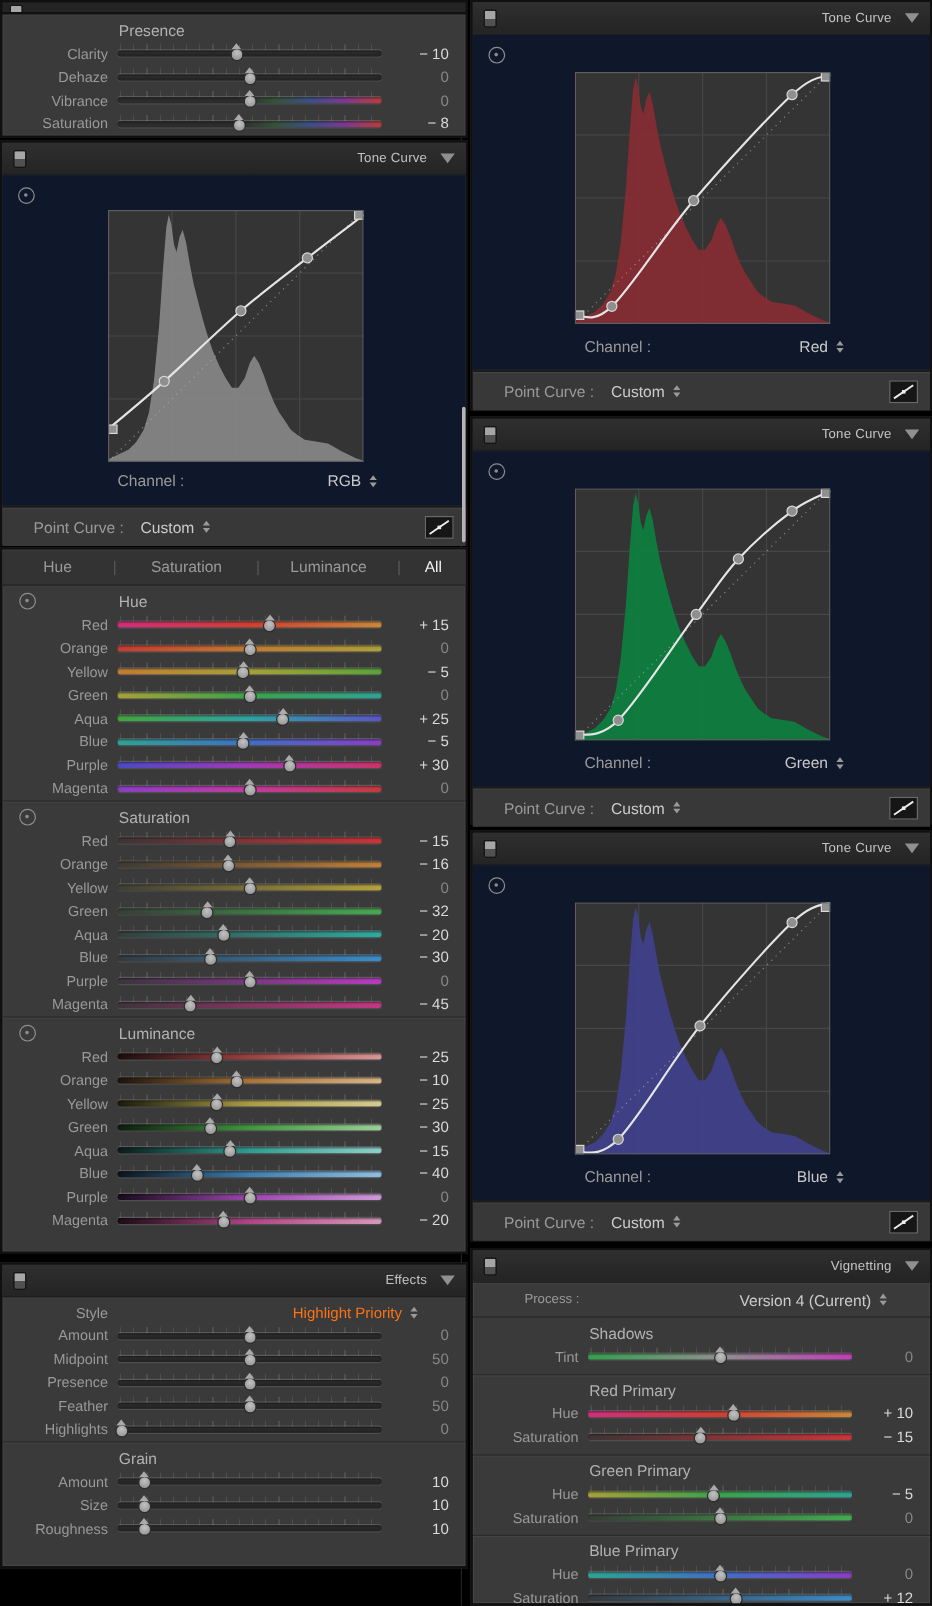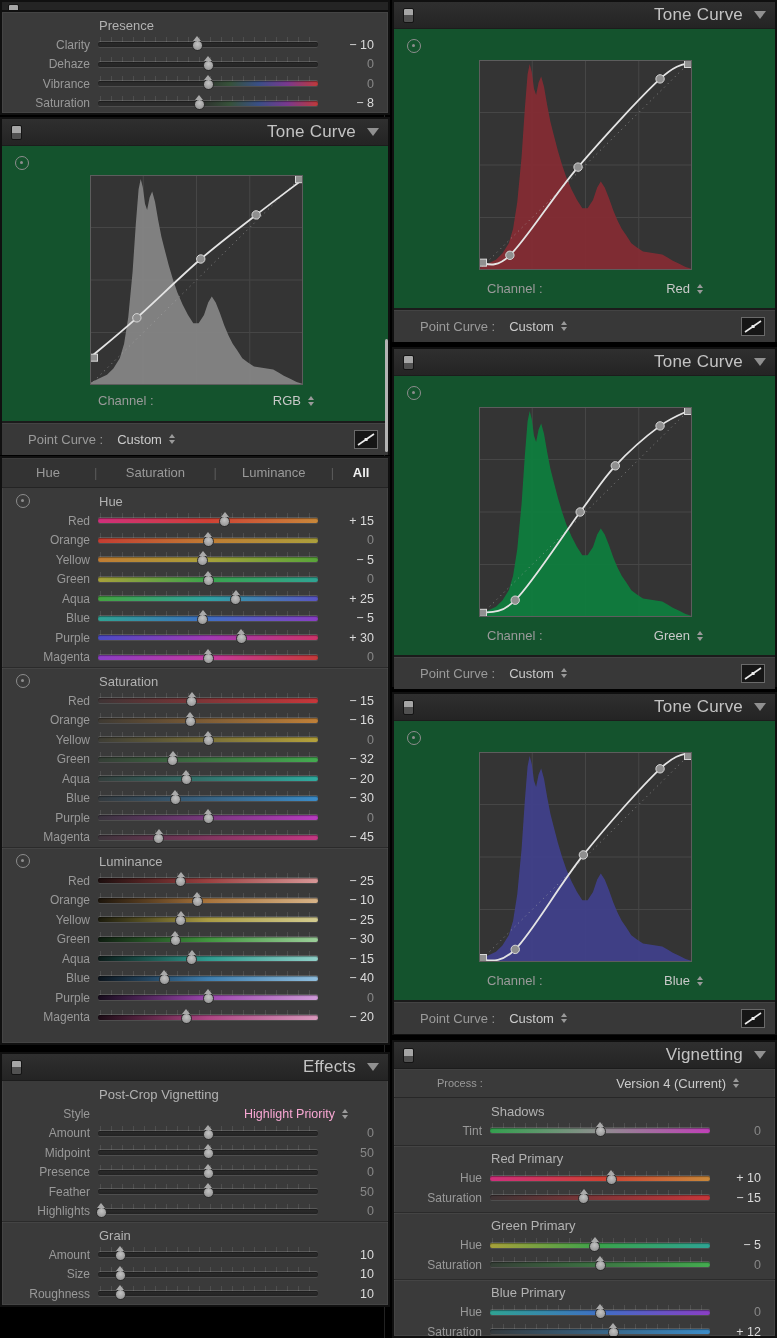--- a/index.html
+++ b/index.html
@@ -15,21 +15,21 @@
   .panel{position:relative;background:#3a3a3a;border:2px solid #101010;box-sizing:border-box;
          box-shadow:inset 0 0 0 1px rgba(255,255,255,0.05);}
   .strip{height:10px;background:#242424;border:2px solid #101010;border-bottom:none;box-sizing:border-box;
          overflow:hidden;position:relative;}
   .strip .ptog{position:absolute;left:6px;top:2px;}
 
   .phead{height:26px;display:flex;align-items:center;padding:0 9px;
          background:linear-gradient(180deg,#2f2f2f,#242424);border-bottom:1px solid #1c1c1c;}
   .ptog{width:9px;height:13px;border:1px solid #141414;border-radius:2px;flex:0 0 auto;
         background:linear-gradient(180deg,#a6a6a6 0 50%,#515151 50% 100%);}
-  .ptitle{margin-left:auto;color:#c3c3c3;font-size:17px;letter-spacing:.2px;}
+  .ptitle{margin-left:auto;color:#c3c3c3;font-size:11px;letter-spacing:.2px;}
   .tri{margin-left:11px;width:0;height:0;border-left:6px solid transparent;border-right:6px solid transparent;
        border-top:8px solid #909090;flex:0 0 auto;}
 
   .sec{position:relative;padding-top:3px;}
   .sec + .sec{border-top:1px solid #2b2b2b;box-shadow:inset 0 1px 0 rgba(255,255,255,0.05);}
   .sec-head{height:20px;display:flex;align-items:center;position:relative;}
   .sec-title{margin-left:97px;color:#b2b2b2;font-size:13px;}
   .tat{position:absolute;left:14px;top:3px;width:12px;height:12px;border:1px solid #8d8d8d;border-radius:50%;}
   .tat::after{content:'';position:absolute;left:4px;top:4px;width:3px;height:3px;background:#8d8d8d;border-radius:50%;}
 
@@ -42,21 +42,21 @@
   .bar{position:absolute;left:0;right:0;top:5px;height:5px;border-radius:2px;
        box-shadow:0 -1px 0 rgba(255,255,255,0.16),0 1px 0 rgba(255,255,255,0.10),inset 0 1px 1px rgba(0,0,0,0.35);}
   .thumb{position:absolute;top:3px;width:11px;height:11px;margin-left:-5.5px;border-radius:50%;
          background:radial-gradient(circle at 50% 35%,#c2c2c2,#8b8b8b);border:1px solid #2d2d2d;box-sizing:border-box;}
   .thumb::before{content:'';position:absolute;left:50%;top:-5px;transform:translateX(-50%);
          border-left:4px solid transparent;border-right:4px solid transparent;border-bottom:5px solid #aaa;}
   .svalue{flex:1;text-align:right;padding-right:14px;font-size:12.5px;color:#dadada;white-space:nowrap;}
   .svalue.dim{color:#878787;}
 
   
-  .cbody{position:relative;background:#14532d;}
+  .cbody{position:relative;background:#0f172a;}
   .p-tc .cbody{height:275px;}
   .rc .cbody{height:279px;}
   .curvechart{position:absolute;left:88px;top:29px;}
   .rc .curvechart{left:85px;top:31px;}
   .cbody .tat{top:10px;left:13px;}
   .chrow{position:absolute;left:88px;top:247px;width:224px;display:flex;align-items:center;
          font-size:13px;color:#9a9a9a;}
   .rc .chrow{left:85px;top:252px;}
   .chrow .lab{margin-left:8px;}
   .chval{margin-left:auto;color:#c9c9c9;display:inline-flex;align-items:center;}
@@ -68,36 +68,36 @@
            border:1px solid #6a6a6a;display:flex;align-items:center;justify-content:center;}
   .updown{display:inline-flex;flex-direction:column;margin-left:7px;row-gap:2px;}
   .updown i{display:block;width:0;height:0;border-left:3.5px solid transparent;border-right:3.5px solid transparent;}
   .updown i.u{border-bottom:4px solid #9a9a9a;}
   .updown i.d{border-top:4px solid #9a9a9a;}
 
   
   .tabs{height:29px;display:flex;align-items:center;background:#333;border-bottom:1px solid #242424;
         box-shadow:inset 0 1px 0 rgba(255,255,255,0.04);font-size:13px;}
   .tab{text-align:center;color:#9a9a9a;}
-  .tab.active{color:#f2f2f2;font-weight:bold;}
+  .tab.active{color:#f2f2f2;font-weight:normal;}
   .tabsep{color:#5a5a5a;}
   .t-hue{flex:0 0 92px;} .t-sat{flex:0 0 116px;} .t-lum{flex:0 0 114px;} .t-all{flex:1;}
 
   
   #p-basic{height:105px;overflow:hidden;}
   #p-tc{height:338px;margin-top:2px;}
   #p-hsl{height:589px;margin-top:1px;}
   #p-effects{height:255px;margin-top:7px;}
   .rc-tc{height:342px;}
   #rp-green{margin-top:5px;height:340px;}
   #rp-blue{margin-top:5px;height:343px;}
   #p-cal{margin-top:5px;height:298px;overflow:hidden;}
 
   .stylerow{height:19.5px;display:flex;align-items:center;justify-content:flex-end;}
-  .styleval{margin-left:auto;margin-right:40px;color:#f9a8d4;font-size:12.5px;display:inline-flex;align-items:center;}
+  .styleval{margin-left:auto;margin-right:40px;color:#f97316;font-size:12.5px;display:inline-flex;align-items:center;}
   .procrow{height:28px;display:flex;align-items:center;border-bottom:1px solid #272727;
            box-shadow:inset 0 1px 0 rgba(255,255,255,0.04);}
   .procrow .lab{margin-left:43px;font-size:11px;}
   .procval{margin-left:auto;margin-right:36px;color:#cbcbcb;font-size:13px;display:inline-flex;align-items:center;}
   .calsec{padding:3px 0 4px 0;}
   .calsec + .calsec{border-top:1px solid #2b2b2b;box-shadow:inset 0 1px 0 rgba(255,255,255,0.05);}
 </style>
 </head>
 <body>
 
@@ -463,23 +463,20 @@
     </div>
   </div>
 
   <div class="panel" id="p-effects">
     <div class="phead">
       <span class="ptog"></span>
       <span class="ptitle">Effects</span>
       <span class="tri"></span>
     </div>
     <div class="sec">
-      <div class="sec-head">
-        <span class="sec-title">Post-Crop Vignetting</span>
-      </div>
       <div class="stylerow">
         <span class="slabel">Style</span>
         <span class="styleval">
           <span>Highlight Priority</span>
           <span class="updown">
               <i class="u"></i>
               <i class="d"></i>
             </span>
         </span>
       </div>

